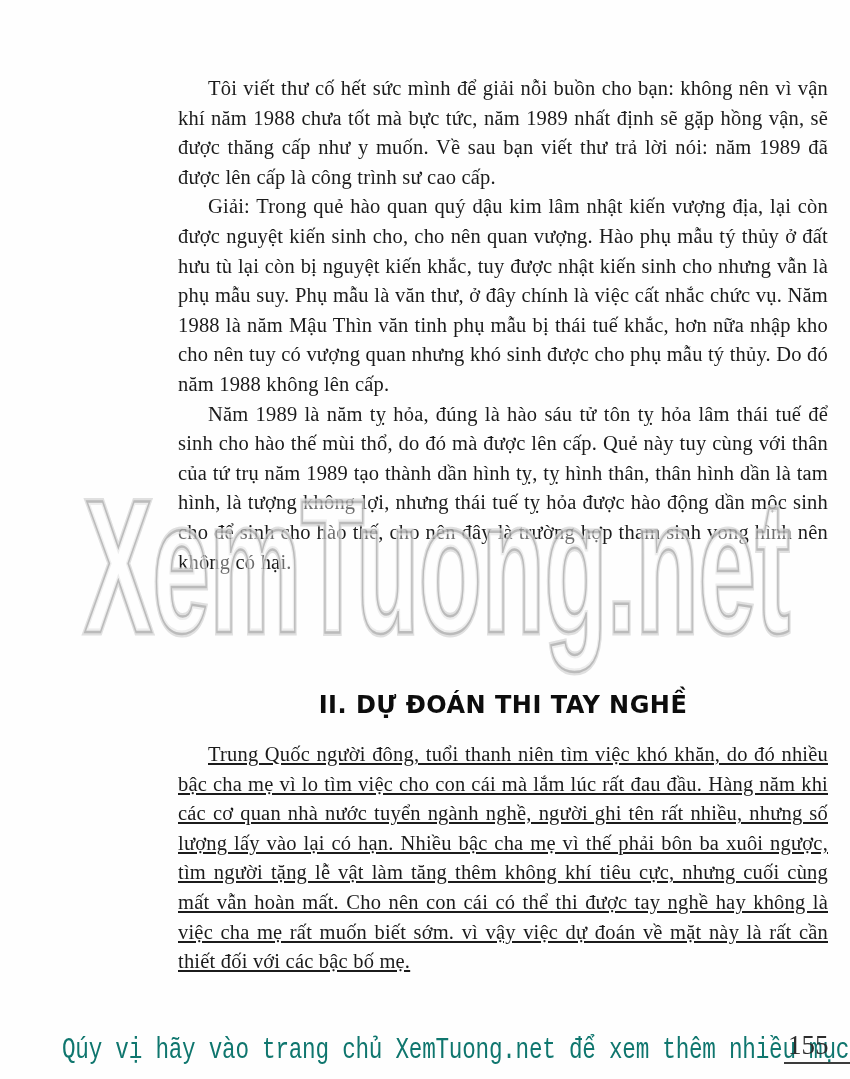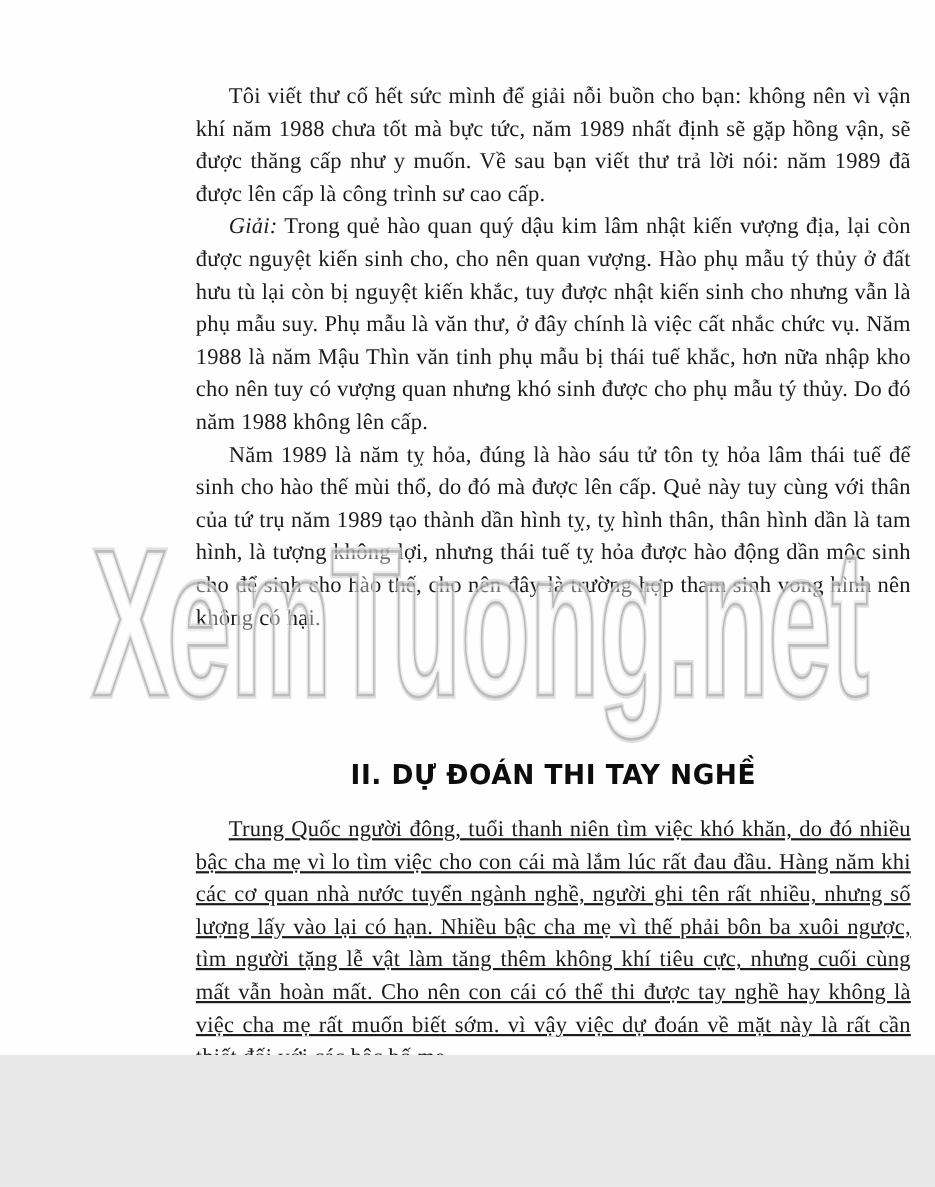--- a/index.html
+++ b/index.html
@@ -3,21 +3,21 @@
 <meta charset="utf-8">
 <style>
   html, body {
     margin: 0;
     padding: 0;
     background: #e8e8e8;
   }
   .page {
     position: relative;
     width: 850px;
-    height: 959px;
+    height: 1079px;
     margin: 0 auto;
     background: #fefefe;
     overflow: hidden;
     font-family: "Liberation Serif", "DejaVu Serif", serif;
   }
   .text-block {
     position: absolute;
     left: 178px;
     width: 650px;
     color: #1b1b1b;
@@ -26,21 +26,20 @@
   .block-bottom { top: 740px; text-decoration: underline; }
   p.body-par {
     margin: 0;
     font-size: 20.5px;
     line-height: 29.6px;
     text-align: justify;
     text-indent: 30px;
     letter-spacing: 0.2px;
   }
   p.body-par .lead {
-    font-style: italic;
   }
   .section-heading {
     position: absolute;
     left: 178px;
     top: 690px;
     width: 650px;
     margin: 0;
     text-align: center;
     font-family: "DejaVu Sans", "Liberation Sans", sans-serif;
     font-size: 25px;

